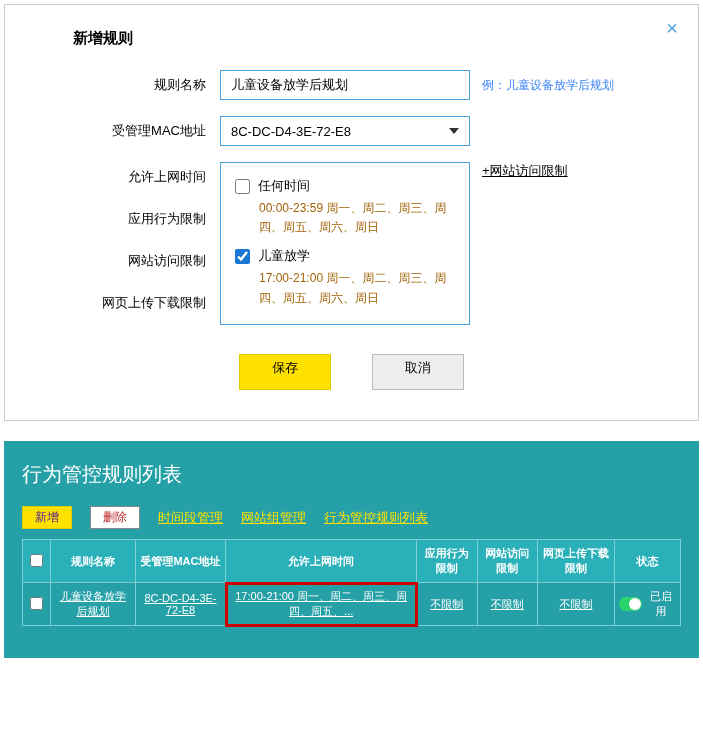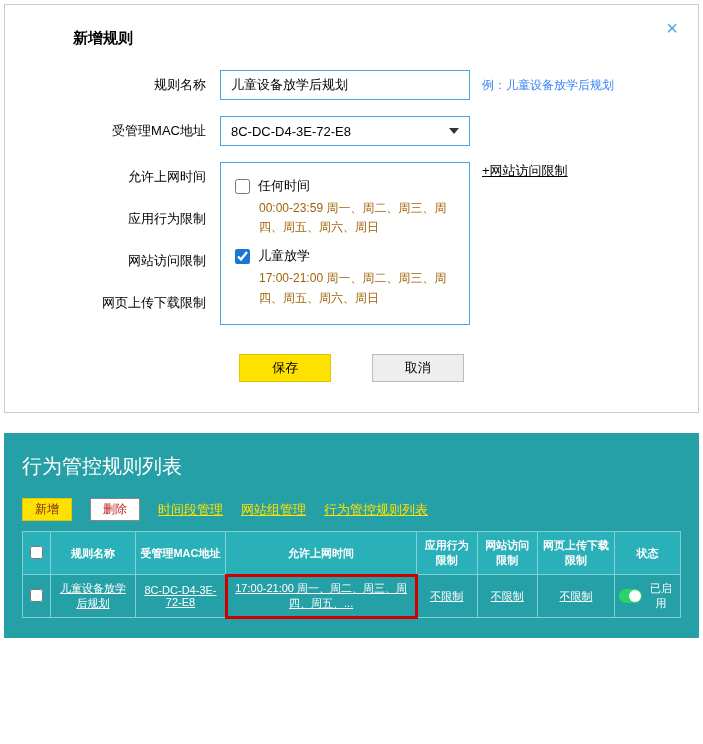--- a/index.html
+++ b/index.html
@@ -16,30 +16,30 @@
 .text-input { width:250px; height:30px; border:1px solid #4aa3df; padding:0 10px; font-size:13px; outline:none; }
 .select-box { width:250px; height:30px; border:1px solid #4aa3df; padding:0 10px; font-size:13px; display:flex; align-items:center; justify-content:space-between; cursor:pointer; }
 .caret { width:0; height:0; border-left:5px solid transparent; border-right:5px solid transparent; border-top:6px solid #333; }
 .dropdown-panel { width:250px; border:1px solid #4aa3df; padding:14px 14px 6px; font-size:13px; }
 .dp-item { margin-bottom:10px; }
 .dp-head { display:flex; align-items:center; }
 .dp-head input { width:15px; height:15px; margin-right:8px; accent-color:#1976d2; }
 .dp-sub { font-size:12px; color:#a16207; margin:4px 0 0 24px; line-height:1.6; }
 .add-slot { font-size:13px; text-decoration:underline; margin-left:12px; line-height:18px; cursor:pointer; }
 .btn-row { text-align:center; margin-top:20px; }
-.btn { display:inline-block; width:92px; height:28px; line-height:26px; font-size:13px; border:1px solid #bbb; background:#eee; margin:0 18px; cursor:pointer; }
+.btn { display:inline-block; width:92px; height:36px; line-height:26px; font-size:13px; border:1px solid #bbb; background:#eee; margin:0 18px; cursor:pointer; }
 .btn-primary { background:#ffe100; border-color:#e0c800; }
 .stack-labels > div { height:42px; line-height:22px; }
 
 
-.section { background:#26a0a7; margin:20px 4px 4px; padding:20px 18px 20px; color:#fff; }
+.section { background:#26a0a7; margin:20px 4px 4px; padding:20px 18px 32px; color:#fff; }
 .section-title { font-size:20px; margin-bottom:18px; }
 .toolbar { display:flex; align-items:center; gap:18px; font-size:13px; margin-bottom:10px; }
 .tb-btn { padding:2px 12px; border:1px solid #888; cursor:pointer; font-size:12px; }
-.tb-add { background:#ffe100; color:#7f1d1d; border-color:#e0c800; }
+.tb-add { background:#ffe100; color:#4c1d95; border-color:#e0c800; }
 .tb-del { background:#fff; color:#b91c1c; }
 .tb-link { color:#ffe100; text-decoration:underline; cursor:pointer; }
 table { width:100%; border-collapse:collapse; }
 th,td { border:1px solid #7fd0d5; padding:6px 4px; font-size:11px; text-align:center; vertical-align:middle; }
 th { background:#2ab0b8; }
 td a { color:#fff; text-decoration:underline; }
 .highlight-cell { outline:3px solid #d00000; outline-offset:-2px; }
 .switch { display:inline-flex; align-items:center; gap:4px; }
 .switch-track { width:26px; height:14px; background:#2bd36b; border-radius:7px; position:relative; }
 .switch-knob { width:12px; height:12px; background:#fff; border-radius:50%; position:absolute; top:1px; right:1px; }

